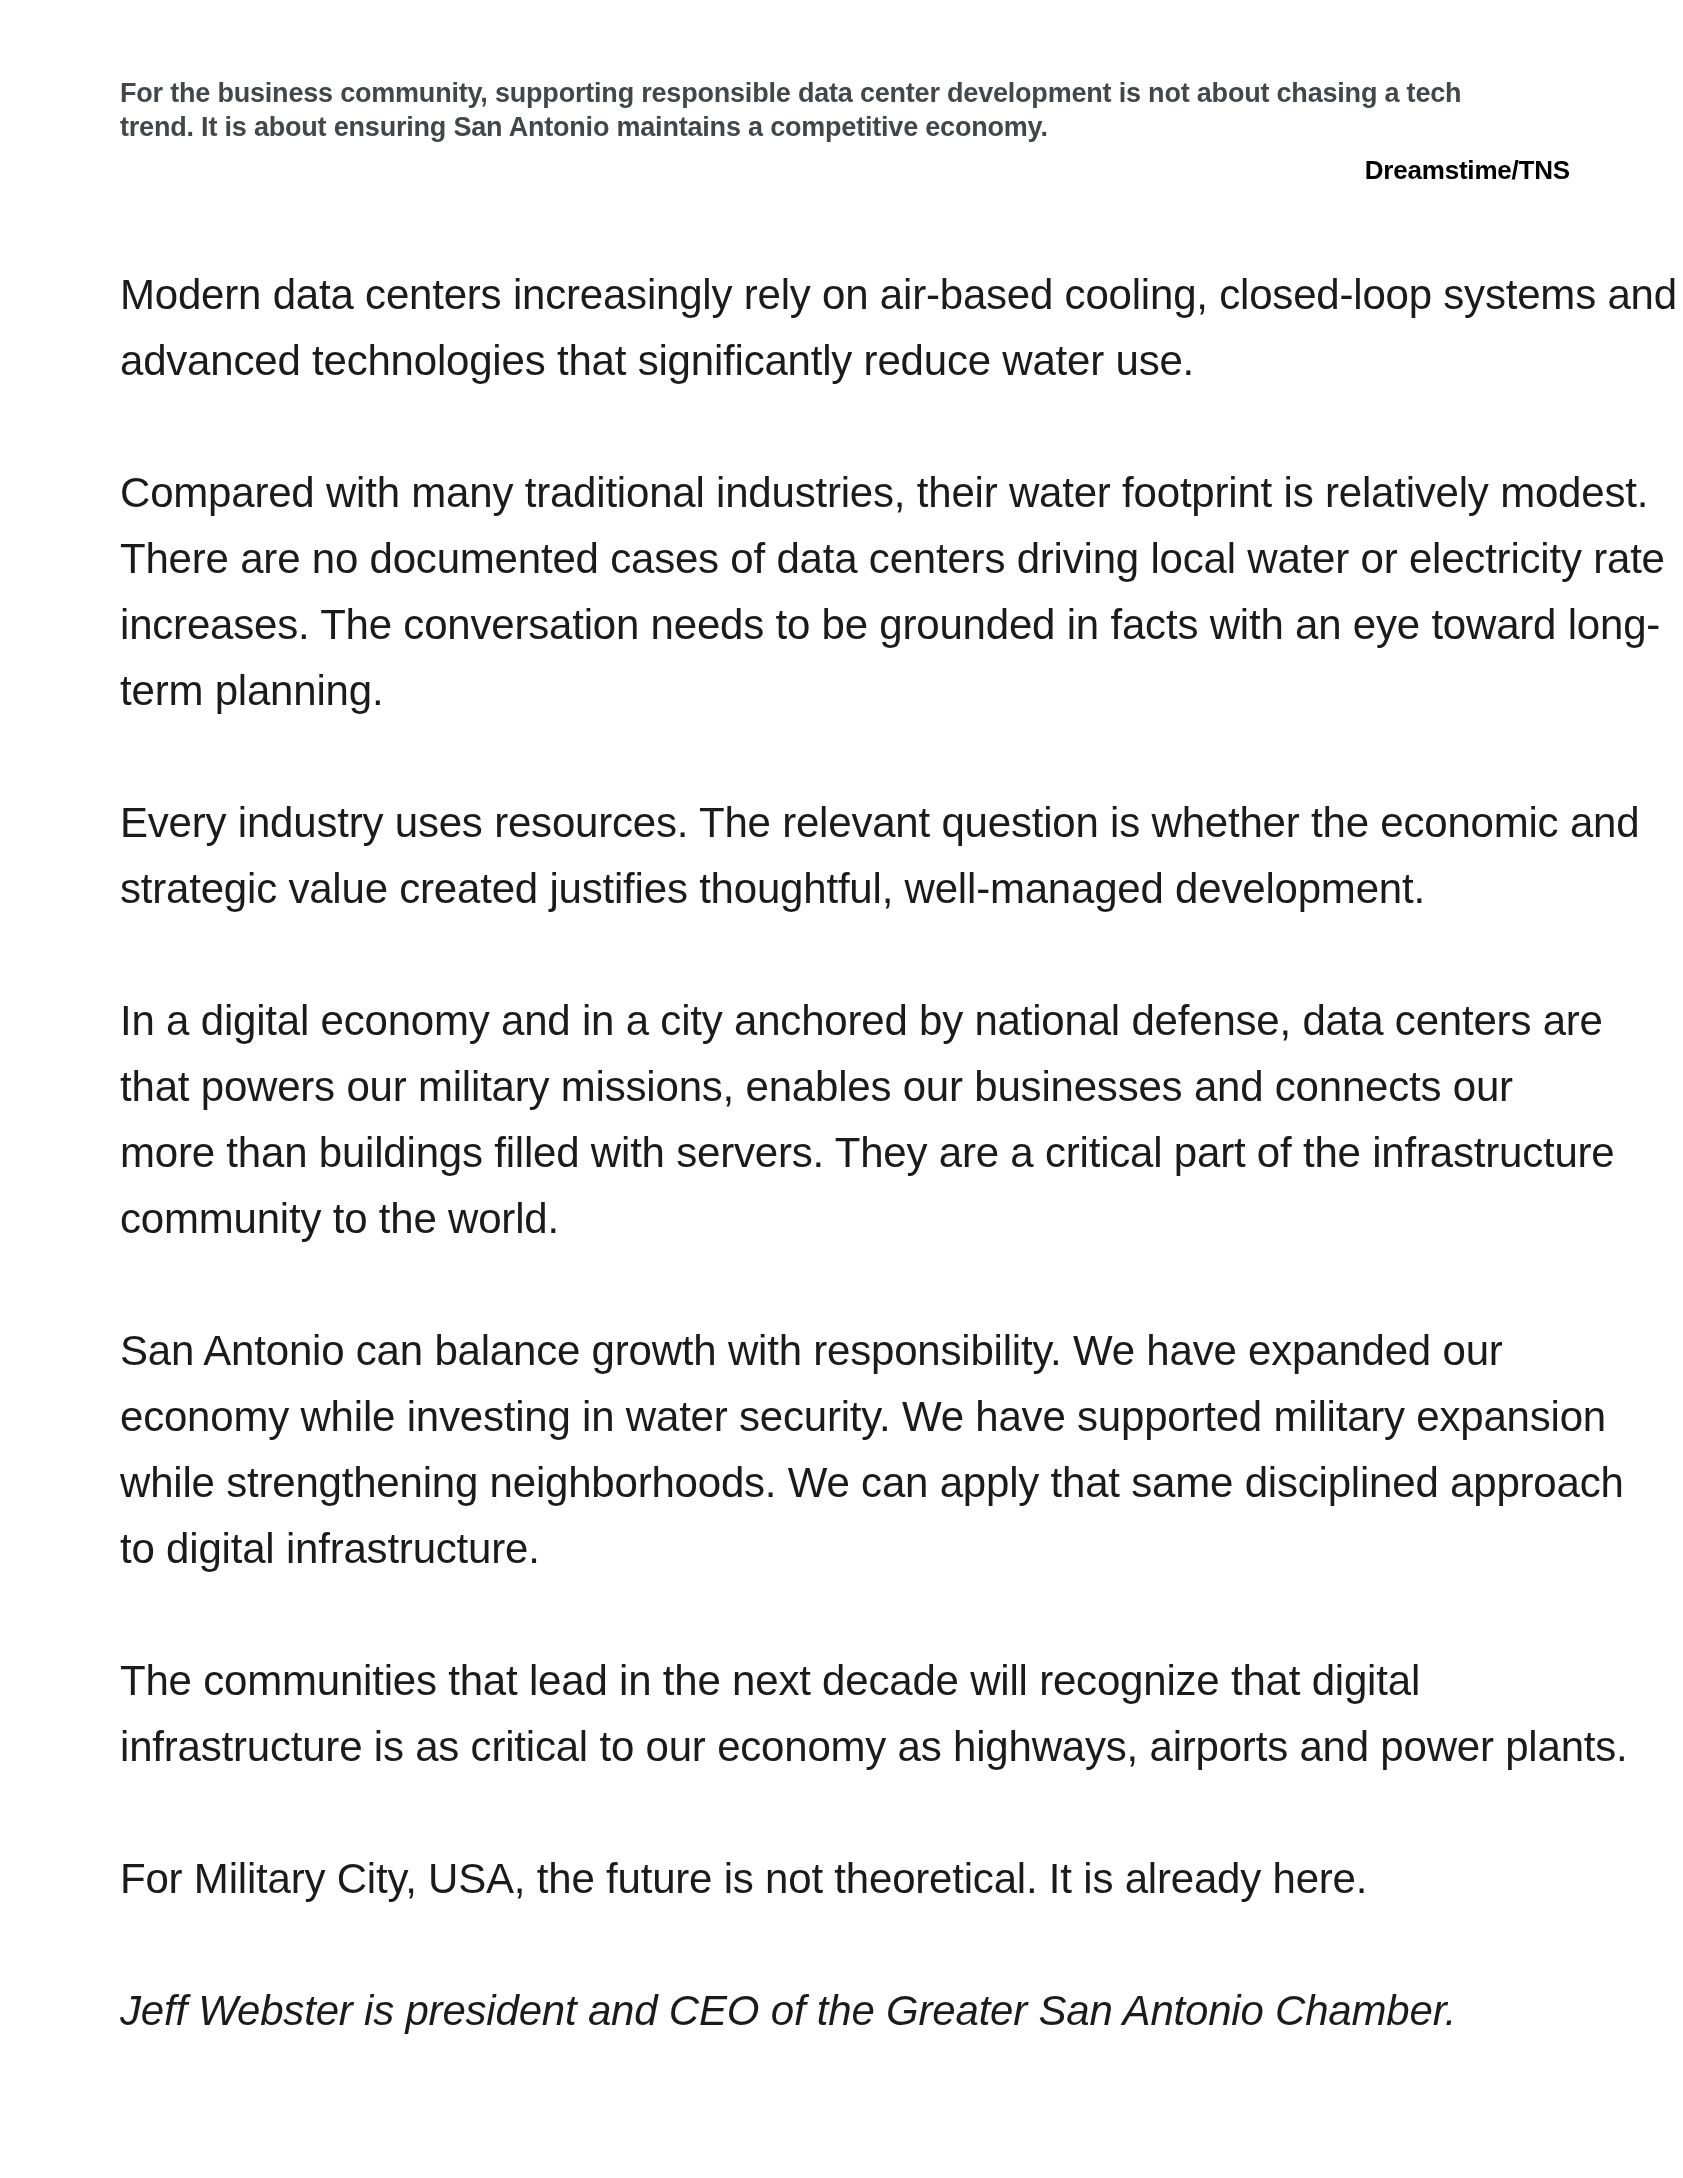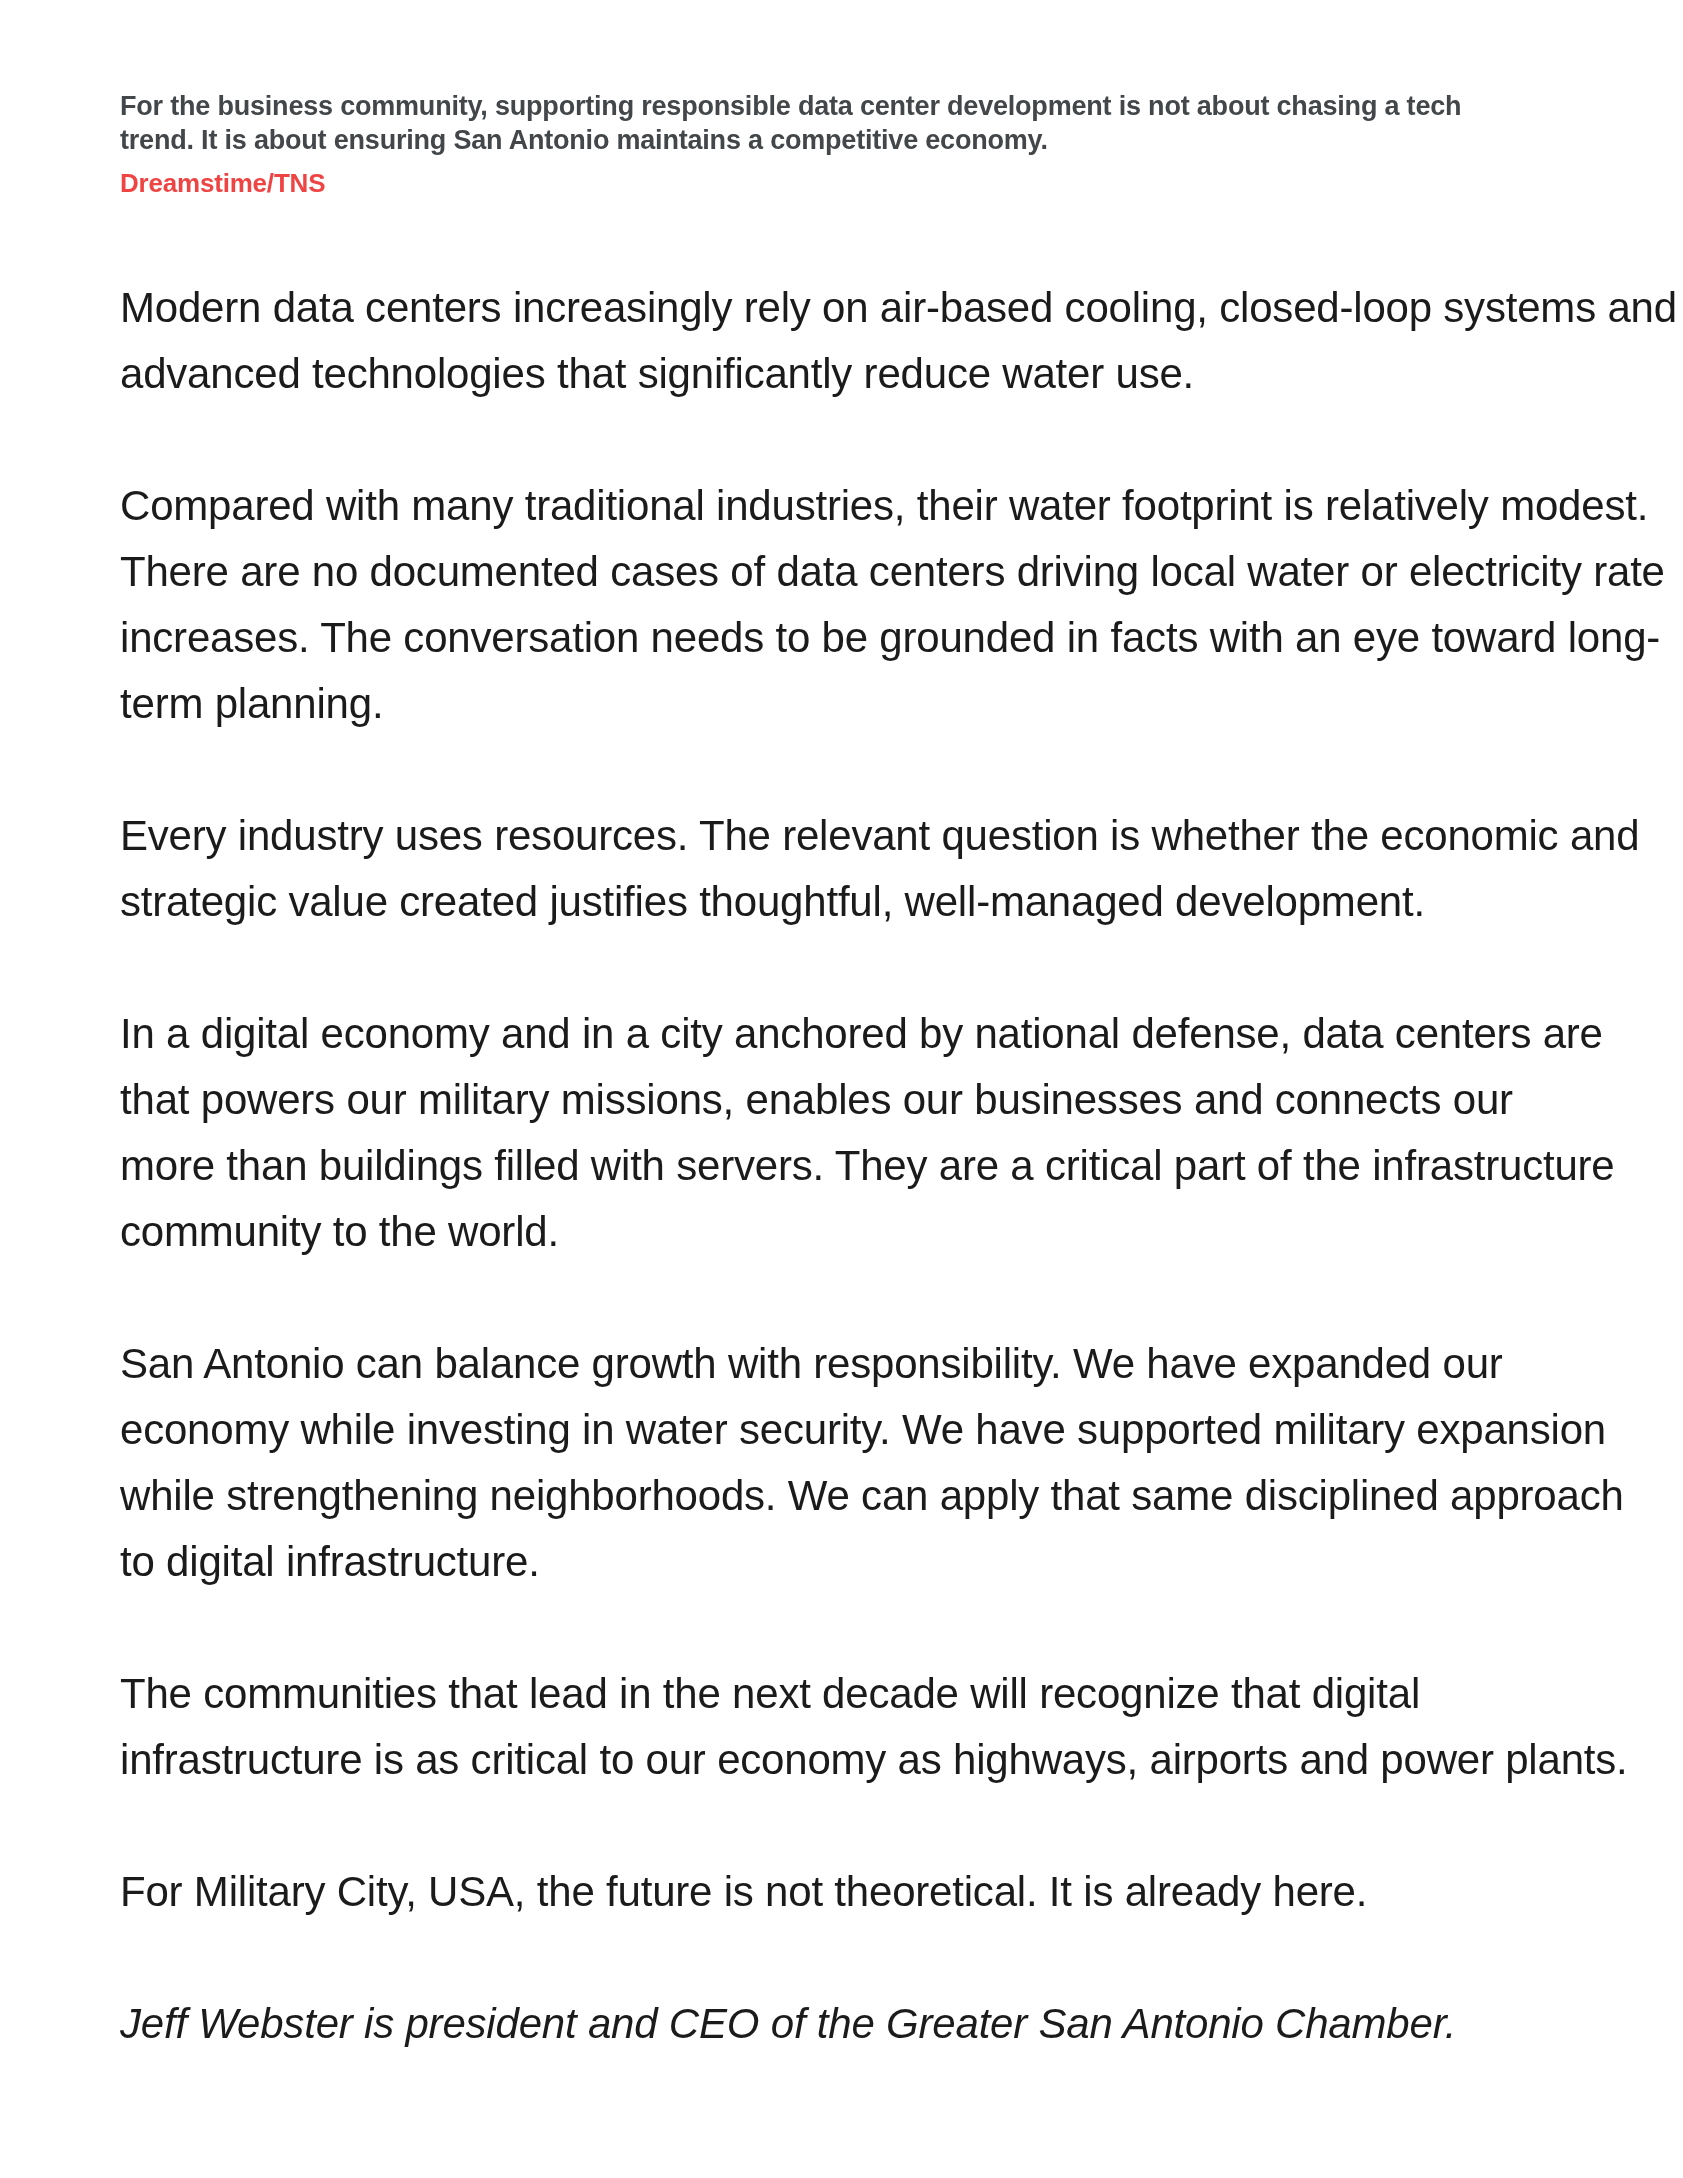--- a/index.html
+++ b/index.html
@@ -10,40 +10,41 @@
   body {
     width: 1683px;
     height: 2178px;
     position: relative;
     font-family: "Liberation Sans", "DejaVu Sans", sans-serif;
     -webkit-font-smoothing: antialiased;
   }
   .content {
     position: absolute;
     left: 120px;
-    top: 89px;
+    top: 76px;
     width: 1450px;
   }
   .figure-caption {
     font-size: 27px;
     line-height: 34px;
     font-weight: 700;
     letter-spacing: -0.2px;
     color: #43474a;
   }
   .caption-line {
     white-space: pre;
   }
   .photo-credit {
     margin-top: 9px;
     font-size: 26px;
     line-height: 34px;
     font-weight: 700;
     letter-spacing: -0.2px;
-    color: #ef4444;
+    color: #000000;
+    text-align: right;
   }
   .article-body {
     margin-top: 75px;
     font-size: 42px;
     line-height: 66px;
     font-weight: 400;
     letter-spacing: -0.2px;
     color: #1b1b1b;
   }
   .paragraph {

